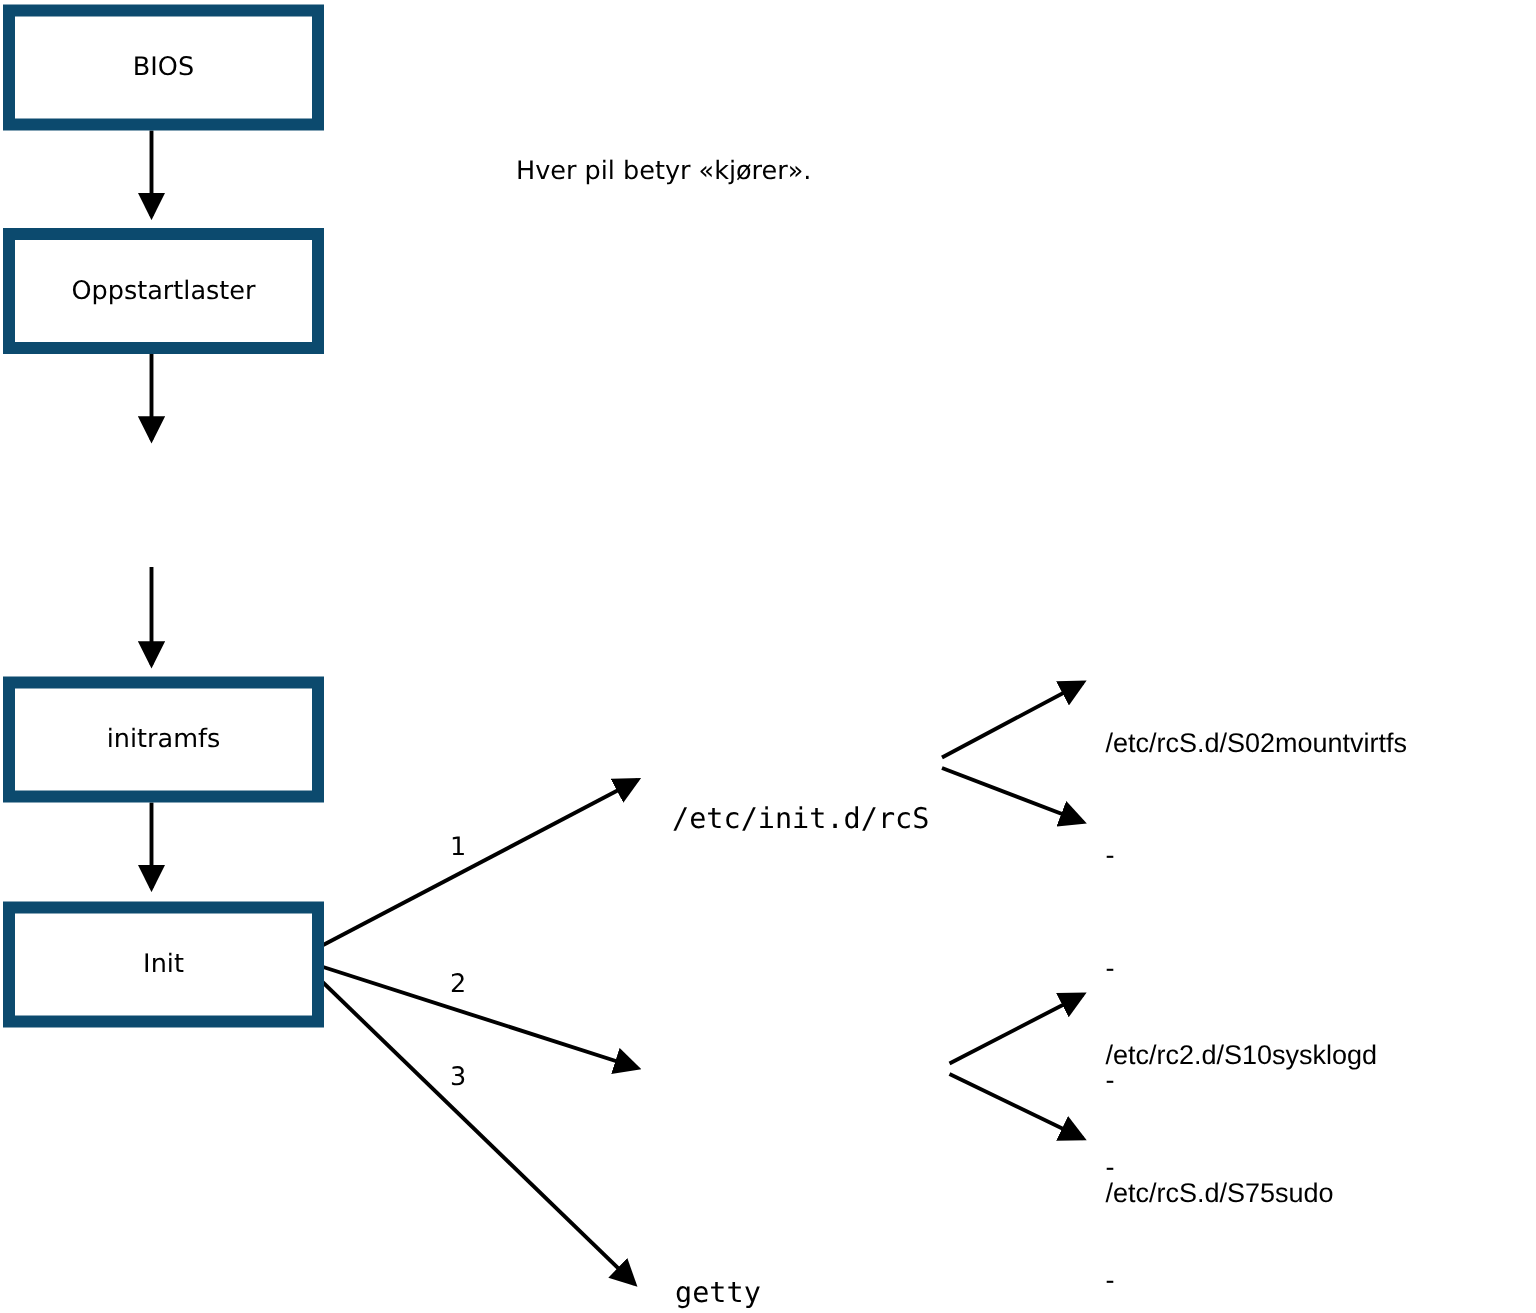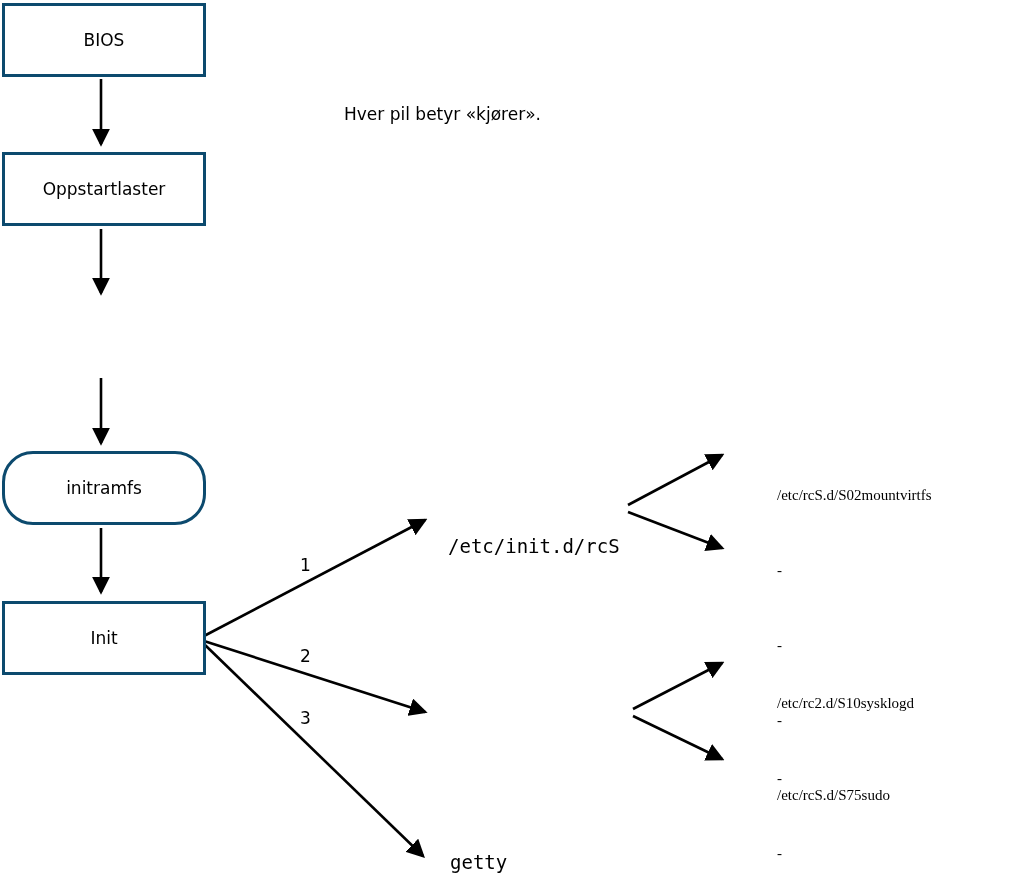--- a/index.html
+++ b/index.html
@@ -21,21 +21,21 @@
     left: 0;
     top: 0;
     width: 1024px;
     height: 875px;
   }
   .box {
     position: absolute;
     left: 2px;
     width: 198px;
     height: 68px;
-    border: 3px solid #0c4a6e;
+    border: 8px solid #0c4a6e;
     background: #ffffff;
     display: flex;
     align-items: center;
     justify-content: center;
     font-size: 17px;
     box-sizing: content-box;
   }
   .caption {
     position: absolute;
     font-size: 17px;
@@ -46,25 +46,24 @@
     font-size: 17px;
   }
   .mono-label {
     position: absolute;
     font-family: "DejaVu Sans Mono", "Liberation Mono", monospace;
     font-size: 19px;
     white-space: nowrap;
   }
   .mono-group {
     position: absolute;
-    font-family: Liberation Serif, serif;
-    font-size: 15px;
+    font-family: Liberation Sans, sans-serif;
+    font-size: 18px;
     line-height: 25px;
     white-space: pre;
-    margin-left: 40px;
   }
 </style>
 </head>
 <body>
 
 <div class="stage">
 
   <svg class="arrow-layer" width="1024" height="875" viewBox="0 0 1024 875" xmlns="http://www.w3.org/2000/svg">
     <defs>
       <marker id="ah" viewBox="0 0 10 10" refX="8.5" refY="5" markerWidth="7" markerHeight="7" orient="auto-start-reverse">
@@ -89,21 +88,21 @@
   </svg>
 
   <div class="caption" style="left:344px; top:104px;">Hver pil betyr «kjører».</div>
 
   <div class="box" style="top:3px;">
     <span>BIOS</span>
   </div>
   <div class="box" style="top:152px;">
     <span>Oppstartlaster</span>
   </div>
-  <div class="box" style="top:451px;border-radius:31px;">
+  <div class="box" style="top:451px;">
     <span>initramfs</span>
   </div>
   <div class="box" style="top:601px;">
     <span>Init</span>
   </div>
 
   <div class="num-label" style="left:300px; top:555px;">1</div>
   <div class="num-label" style="left:300px; top:646px;">2</div>
   <div class="num-label" style="left:300px; top:708px;">3</div>
 

